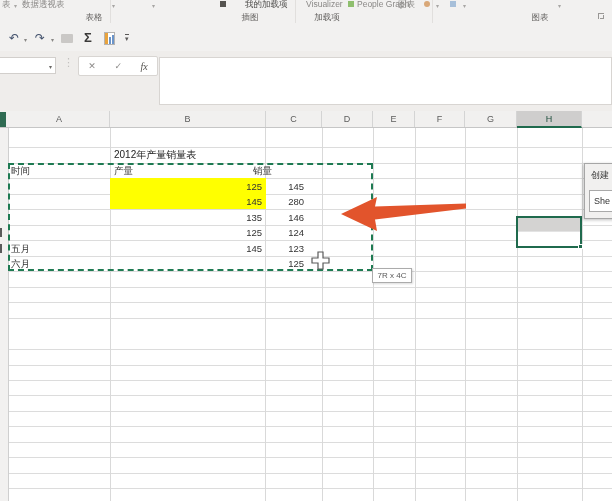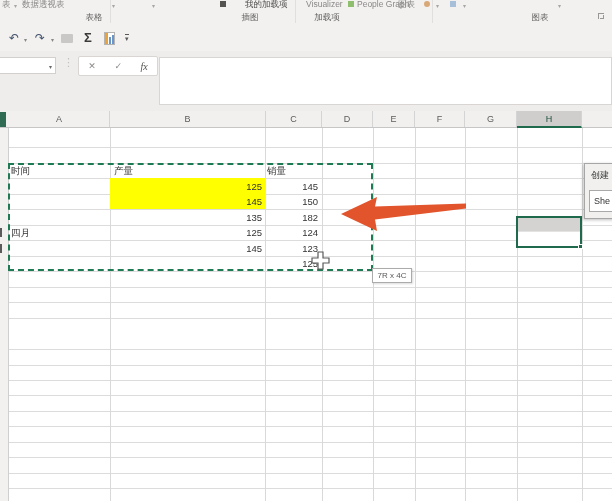--- a/index.html
+++ b/index.html
@@ -48,21 +48,21 @@
   #selectall-corner { position:absolute; left:0; top:1px; width:6px; height:15px; background:#2f6b52; }
   #row-strip { position:absolute; left:0; top:17px; width:9px; height:373px; background:#f2f1f0; border-right:1px solid #cfcfcf; }
   .rownum-frag { position:absolute; width:2px; height:9px; background:#5a5a5a; }
   #hgrid { position:absolute; left:9px; top:22px; right:0; height:368px;
     background:repeating-linear-gradient(to bottom, transparent 0px, transparent 14.5px, #dcdcdc 14.5px, #dcdcdc 15.5px); }
   .vline { position:absolute; top:17px; width:1px; height:373px; background:#d9d9d9; }
   
   .cell { position:absolute; height:15px; line-height:15px; white-space:nowrap; overflow:hidden; }
   .cA { left:11px; width:97px; text-align:left; }
   .cB { left:114px; width:148px; }
-  .cC { left:267px; width:51px; }
+  .cC { left:253px; width:51px; }
   .num { text-align:right; }
   #cell-title { position:absolute; left:114px; top:36px; height:15px; line-height:15px; font-size:10px; color:#222; }
   #yellow-hl { position:absolute; left:110px; top:67px; width:156px; height:31px; background:#ffff00; }
   #marquee { position:absolute; left:8px; top:52px; width:365px; height:108px; border:2px dashed #1e7a52; }
   
   #h-selection { position:absolute; left:516px; top:105px; width:66px; height:32px; border:2px solid #1f6a4d; background:#fff; }
   #h-selection .top-cell { position:absolute; left:0; top:0; width:62px; height:14px; background:#d4d3d2; border-bottom:1px solid #e3e3e3; }
   #h-selection .handle { position:absolute; right:-3px; bottom:-3px; width:5px; height:5px; background:#1f6a4d; border:1px solid #fff; }
   
   #popup { position:absolute; left:584px; top:52px; width:44px; height:56px; background:#f1f0ef; border:1px solid #a6a6a6; box-shadow:-1px 1px 3px rgba(0,0,0,.25); }
@@ -162,41 +162,43 @@
     <div class="vline" style="left:265px;"></div>
     <div class="vline" style="left:322px;"></div>
     <div class="vline" style="left:373px;"></div>
     <div class="vline" style="left:415px;"></div>
     <div class="vline" style="left:465px;"></div>
     <div class="vline" style="left:517px;"></div>
     <div class="vline" style="left:582px;"></div>
 
     <div id="yellow-hl"></div>
 
+    <div id="cell-title">2012年产量销量表</div>
 
     <div class="cell cA" style="top:52px;">时间</div>
     <div class="cell cB" style="top:52px;">产量</div>
     <div class="cell cC" style="top:52px;">销量</div>
 
     <div class="cell cB num" style="top:67.5px;">125</div>
     <div class="cell cC num" style="top:67.5px;">145</div>
 
     <div class="cell cB num" style="top:83px;">145</div>
-    <div class="cell cC num" style="top:83px;">150</div>
+    <div class="cell cC num" style="top:83px;">280</div>
 
     <div class="cell cB num" style="top:98.5px;text-align:right;">135</div>
-    <div class="cell cC num" style="top:98.5px;">182</div>
-
-    <div class="cell cA" style="top:114px;">四月</div>
+    <div class="cell cC num" style="top:98.5px;">146</div>
+
     <div class="cell cB num" style="top:114px;">125</div>
     <div class="cell cC num" style="top:114px;">124</div>
 
+    <div class="cell cA" style="top:129.5px;">五月</div>
     <div class="cell cB num" style="top:129.5px;">145</div>
     <div class="cell cC num" style="top:129.5px;">123</div>
 
+    <div class="cell cA" style="top:145px;">六月</div>
     <div class="cell cC num" style="top:145px;">125</div>
 
     <div id="marquee"></div>
 
     <div id="h-selection">
       <span class="top-cell"></span>
       <span class="handle"></span>
     </div>
 
     <div id="popup">

